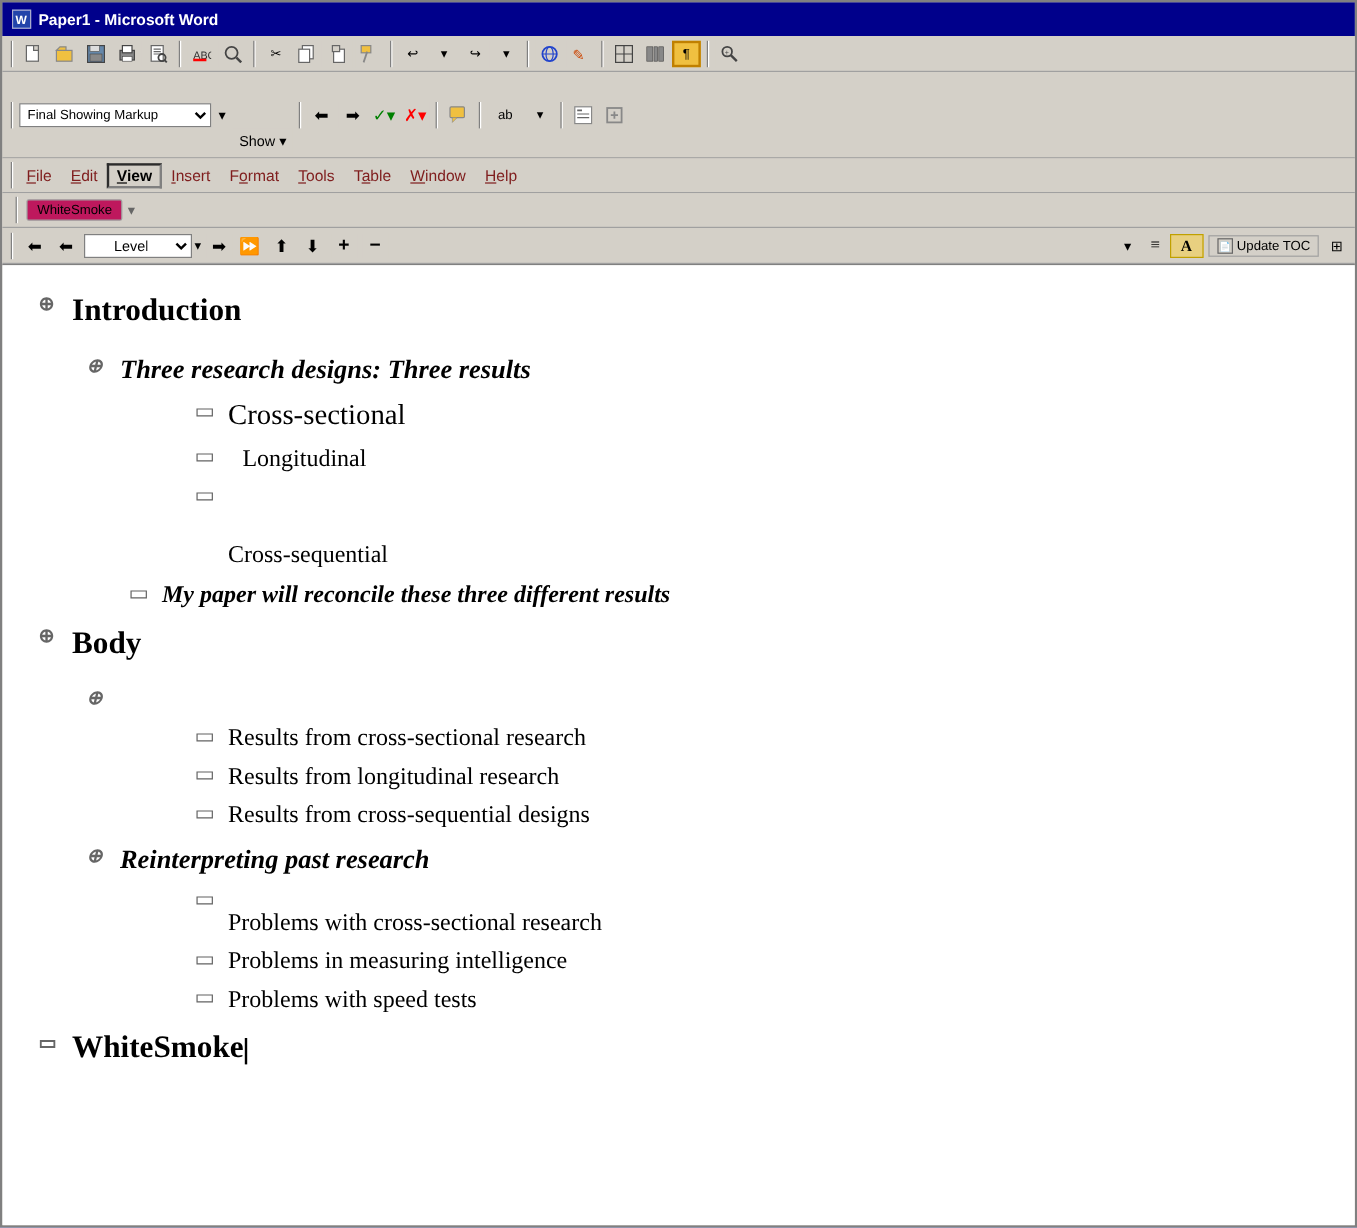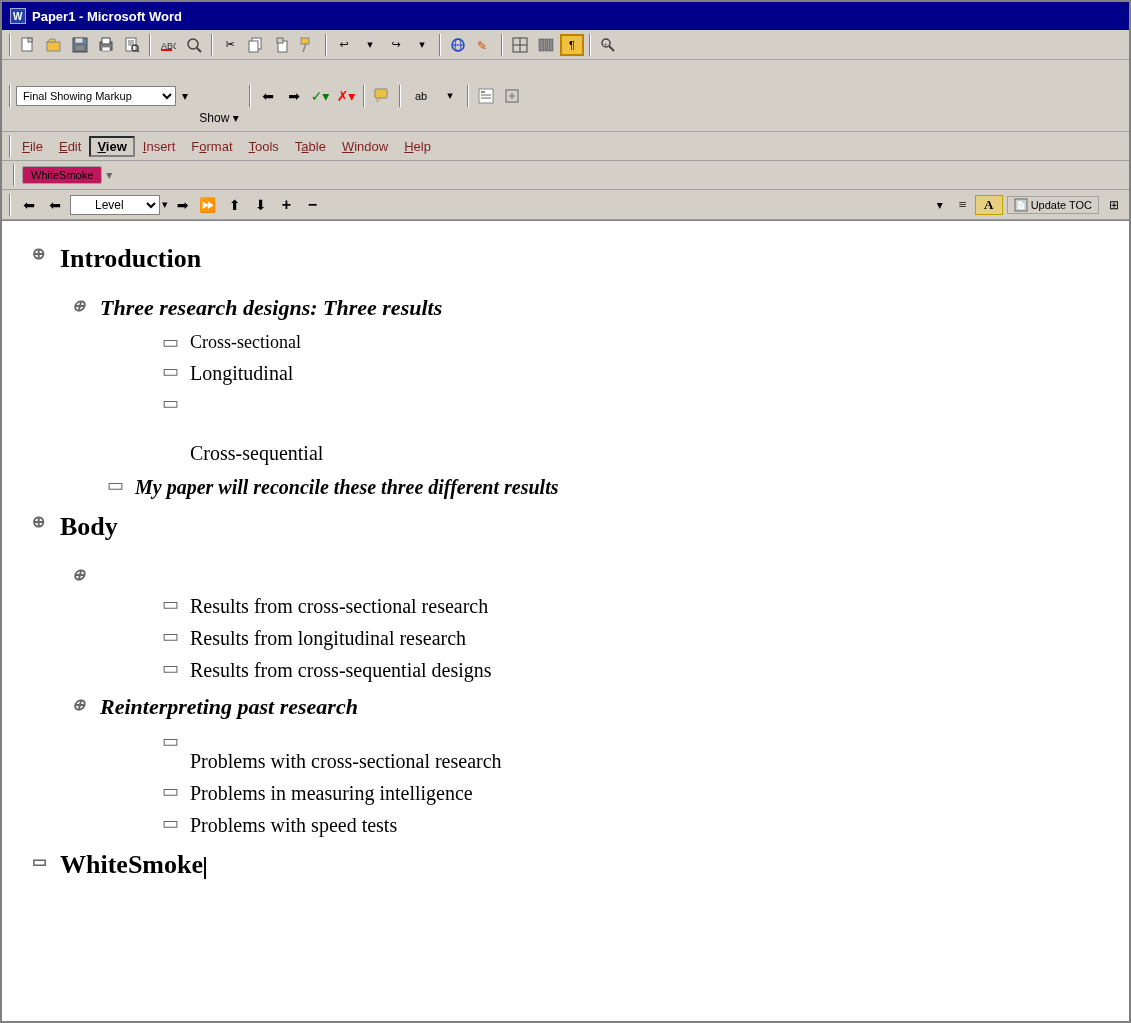--- a/index.html
+++ b/index.html
@@ -452,26 +452,26 @@
       <span class="level1">Introduction</span>
     </div>
 
     <div class="outline-item level2" style="margin-bottom:6px;">
       <span class="outline-handle">⊕</span>
       <span style="font-size:22px; font-weight:bold; font-style:italic;">Three research designs: Three results</span>
     </div>
 
     <div class="outline-item" style="margin-left:130px; margin-bottom:4px;">
       <span class="dash-bullet">▭</span>
-      <span style="font-size:18px;">Cross-sectional</span>
+      <span style="font-size:24px;">Cross-sectional</span>
     </div>
 
     <div class="outline-item" style="margin-left:130px; margin-bottom:4px;">
       <span class="dash-bullet">▭</span>
-      <span style="font-size:20px;">Longitudinal</span>
+      <span style="font-size:20px;margin-left:12px;">Longitudinal</span>
     </div>
 
     <div class="outline-item" style="margin-left:130px; margin-bottom:6px;">
       <span class="dash-bullet">▭</span>
       <span style="font-size:20px;margin-top:48px;">Cross-sequential</span>
     </div>
 
     <div class="outline-item" style="margin-left:75px; margin-bottom:8px;">
       <span class="dash-bullet">▭</span>
       <span style="font-size:20px; font-weight:bold; font-style:italic;">My paper will reconcile these three different results</span>

